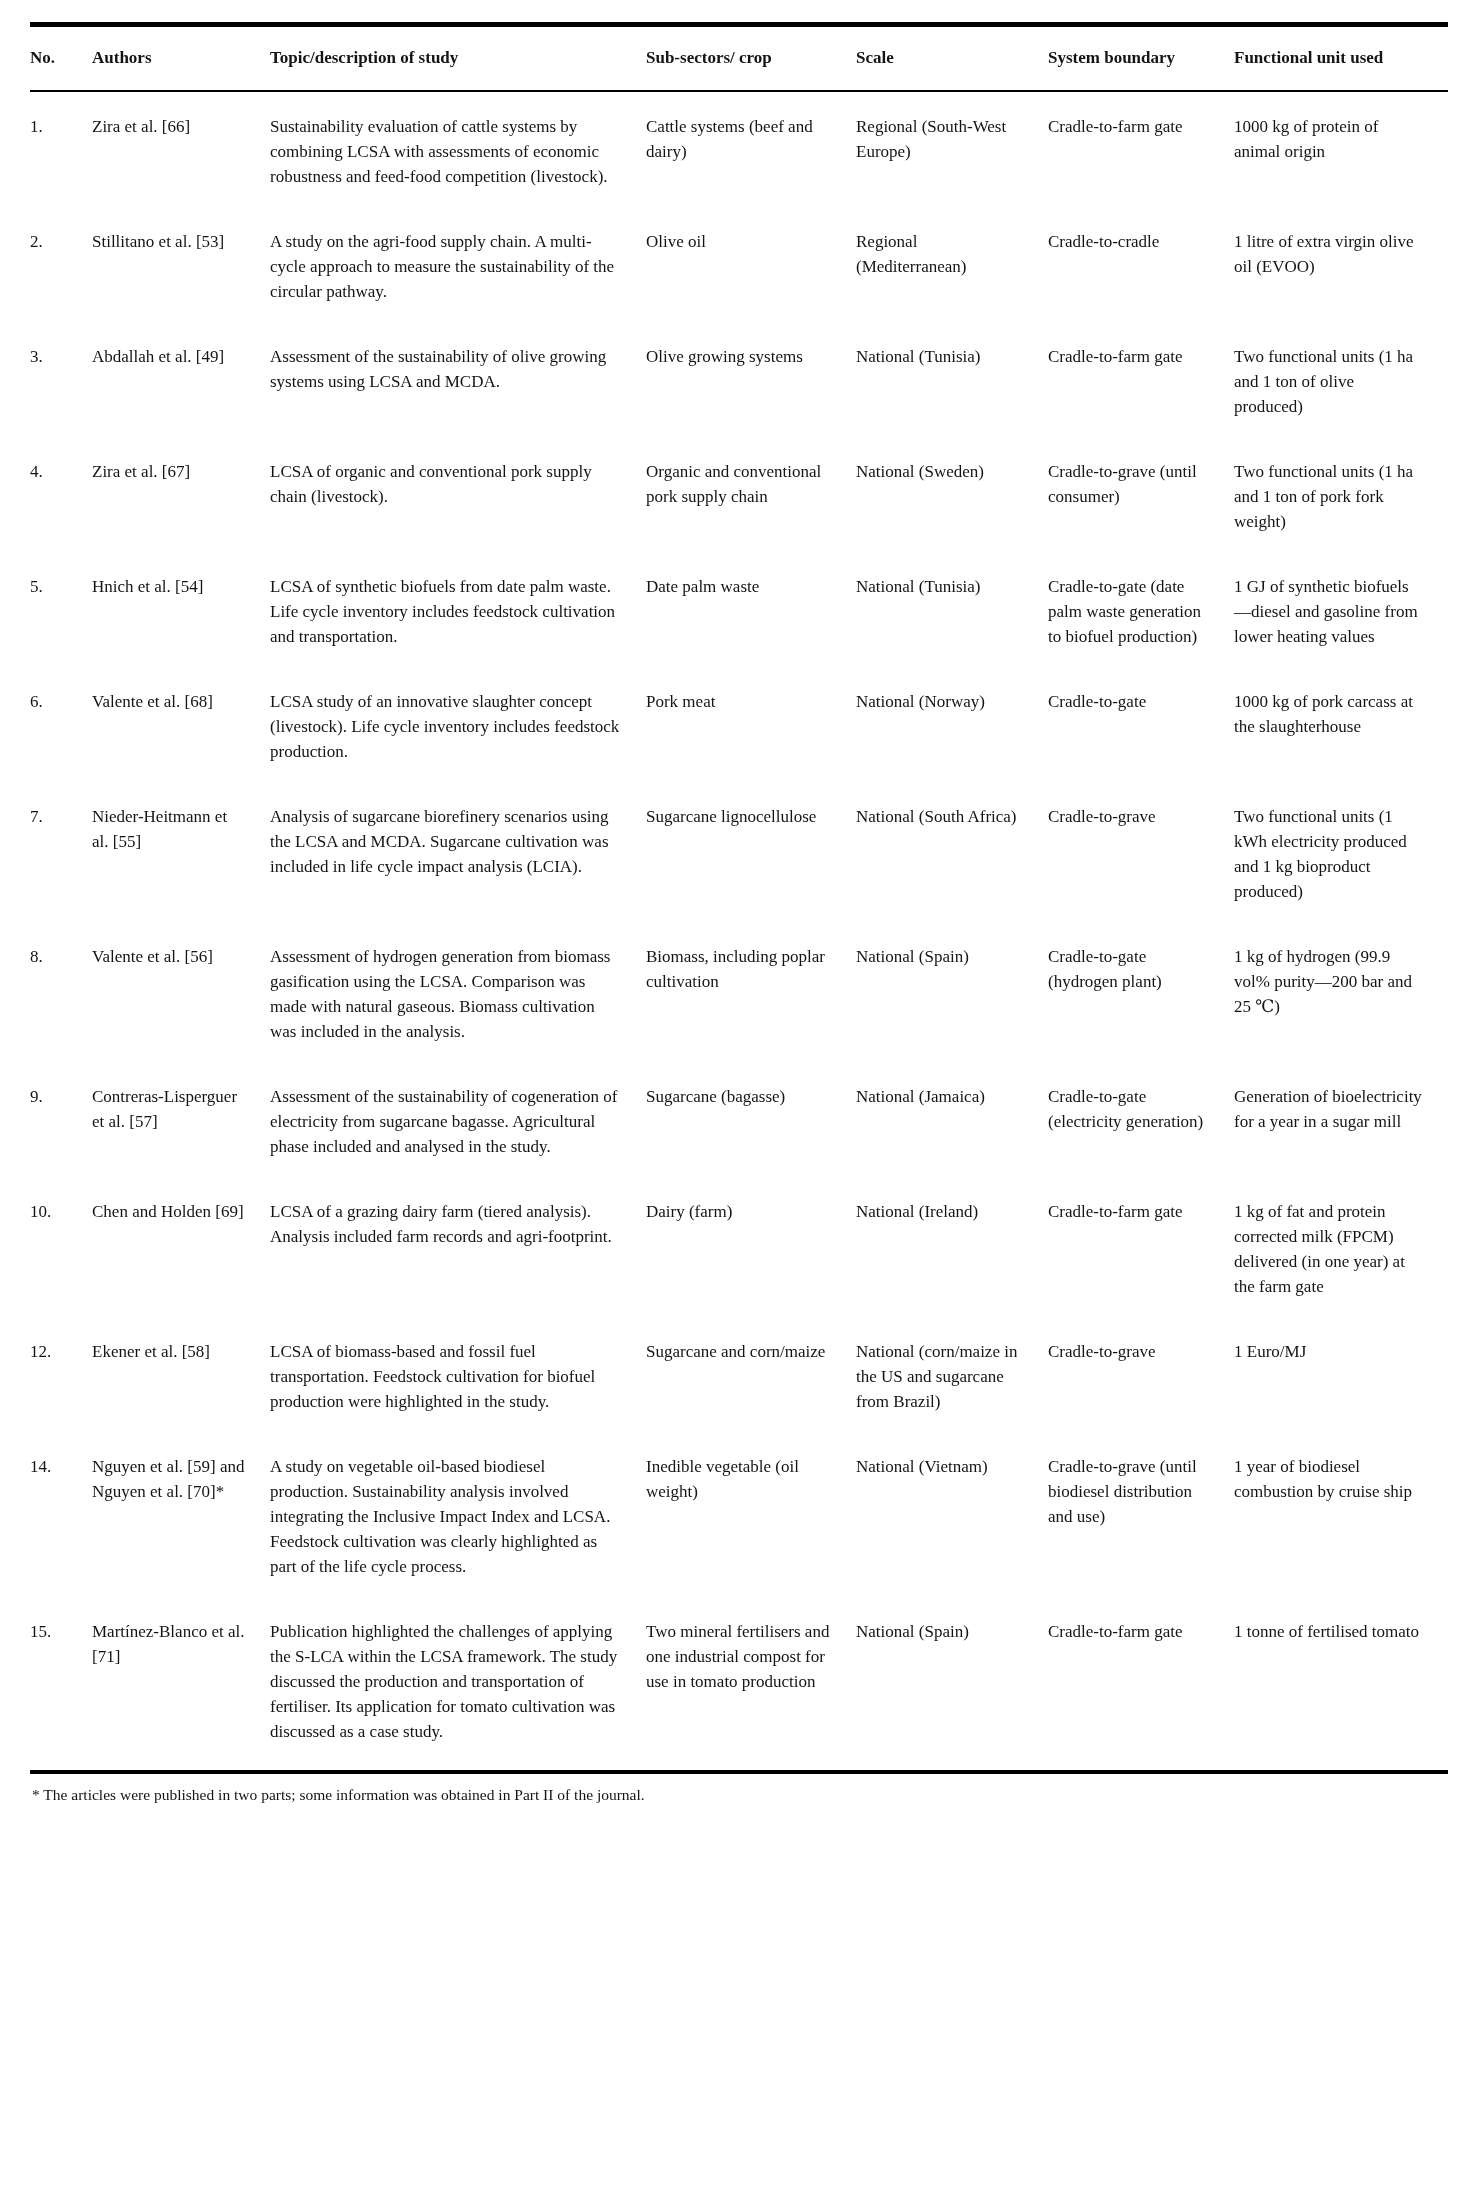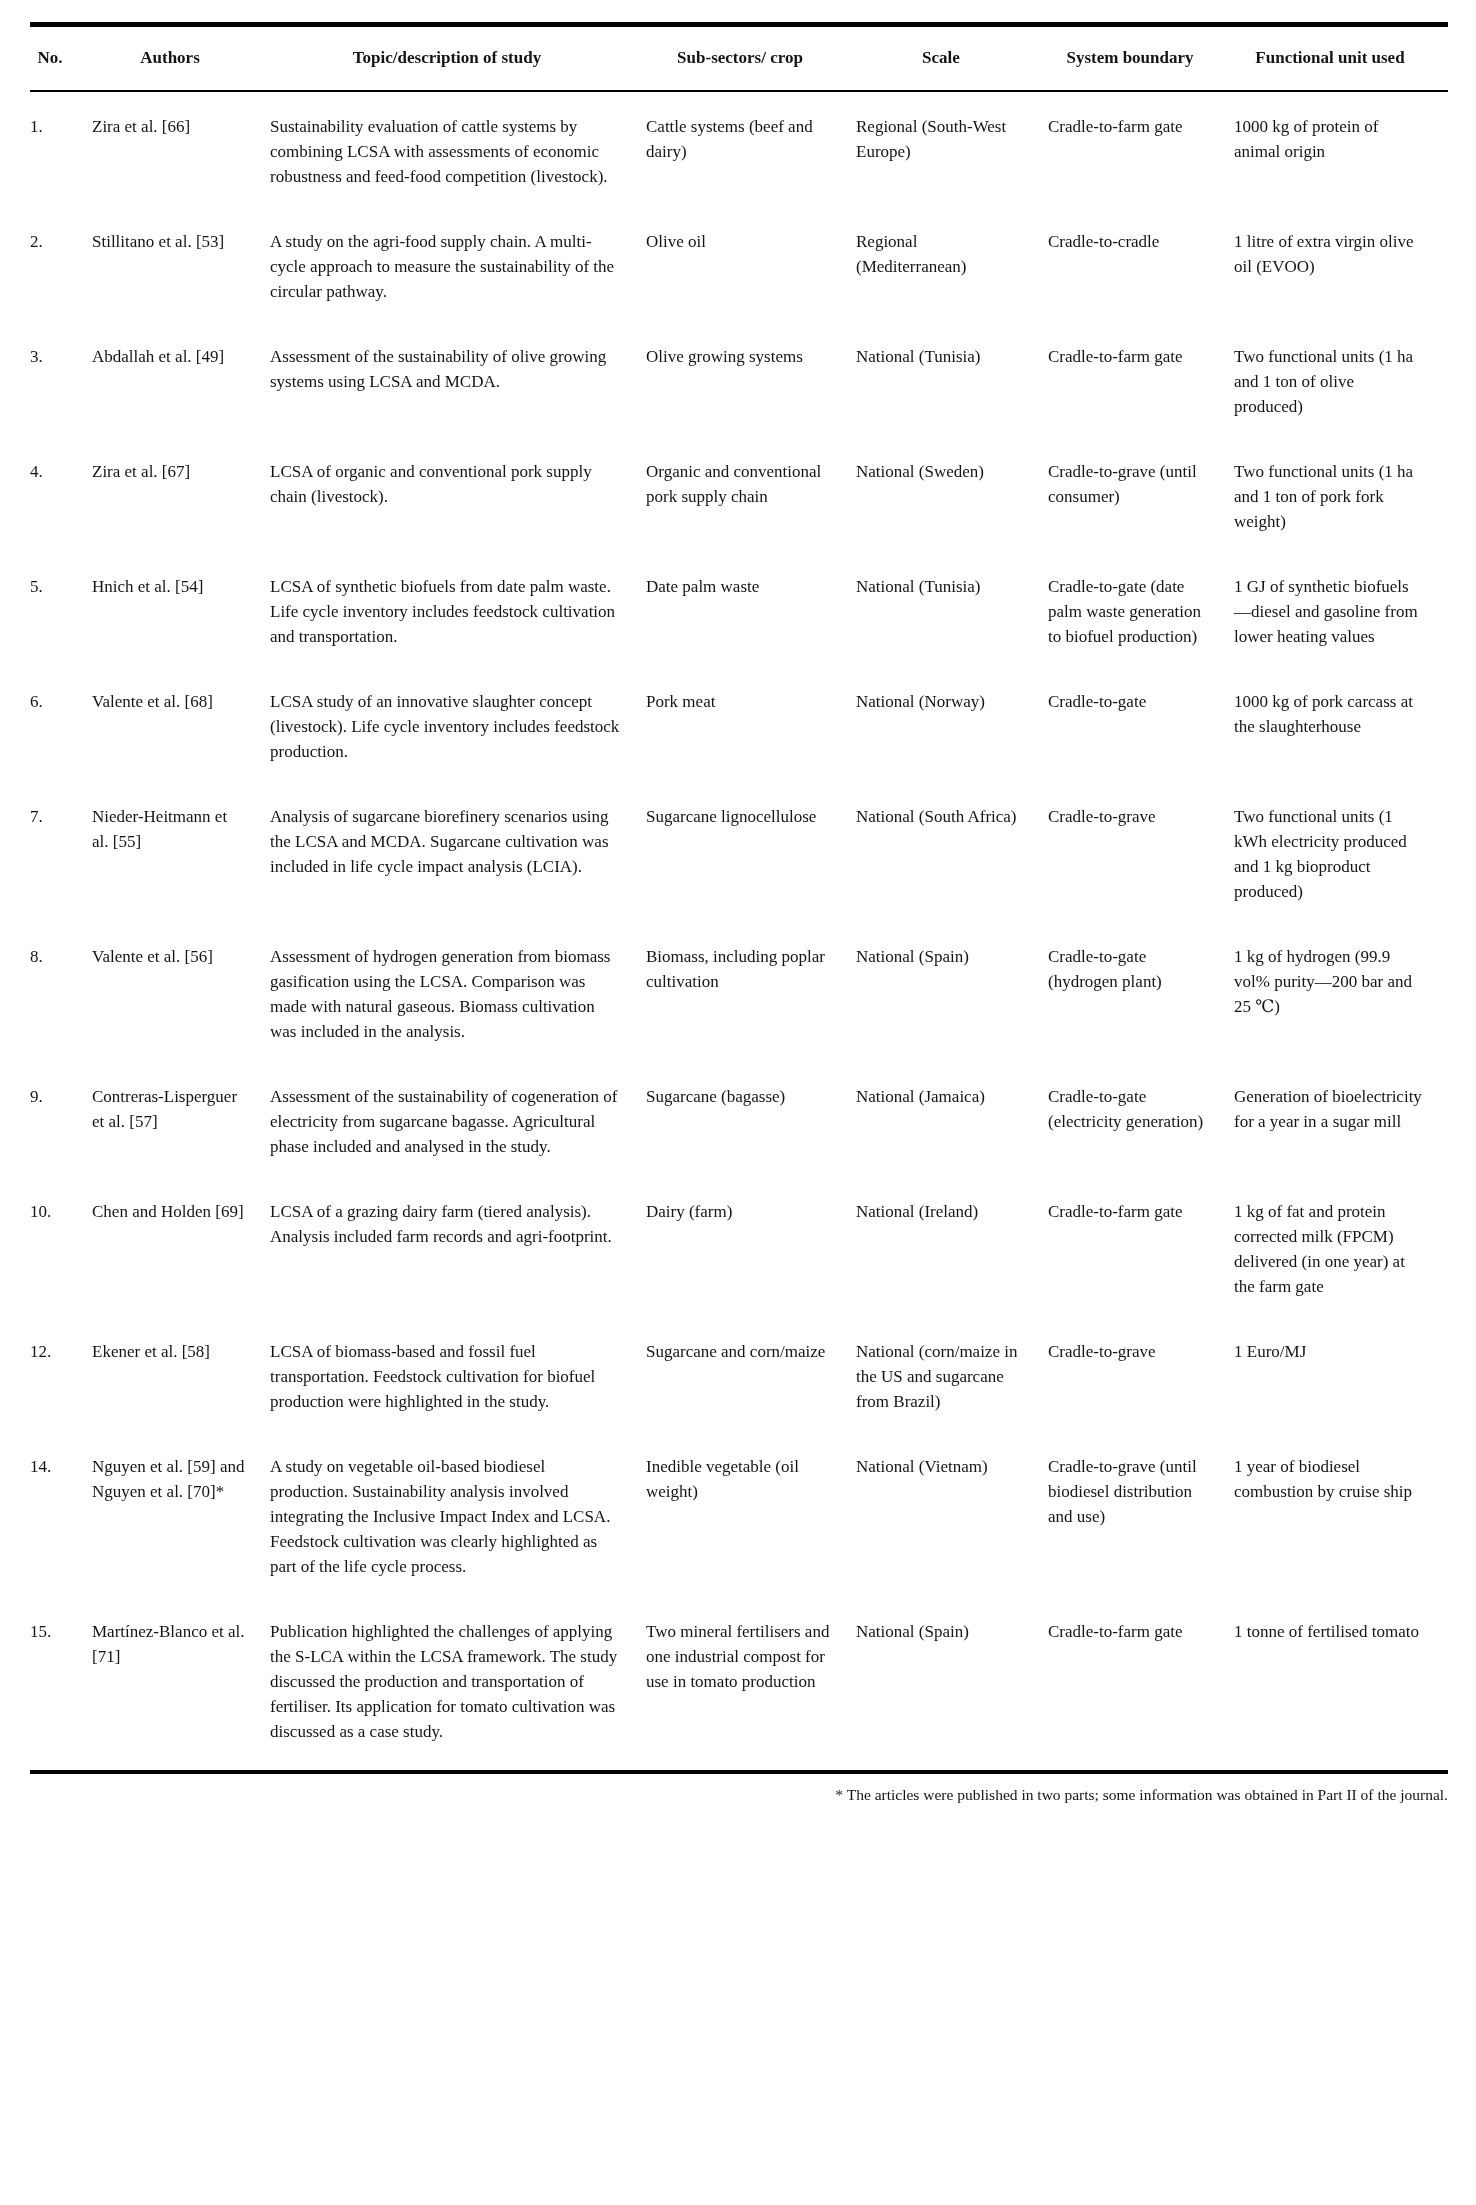--- a/index.html
+++ b/index.html
@@ -24,40 +24,39 @@
     font-weight: bold;
   }
   table.lcsa-table {
     border-collapse: collapse;
     table-layout: fixed;
     width: 1418px;
     border-top: 5px solid #000000;
     border-bottom: 4px solid #000000;
   }
   th {
-    text-align: center;
+    text-align: left;
     font-weight: bold;
     font-size: 17px;
     line-height: 25px;
     vertical-align: top;
     padding: 18px 22px 20px 0;
     border-bottom: 2.5px solid #000000;
   }
   td {
     font-size: 17px;
     line-height: 25px;
     vertical-align: top;
     padding: 14px 24px 26px 0;
   }
   tbody tr:first-child td { padding-top: 22px; }
   .footnote {
     font-size: 15.5px;
     line-height: 22px;
     margin: 10px 0 0 2px;
-    text-align: right;
   }
 </style>
 </head>
 <body>
 
 <div class="page">
 
 
   <table class="lcsa-table">
     <colgroup>

